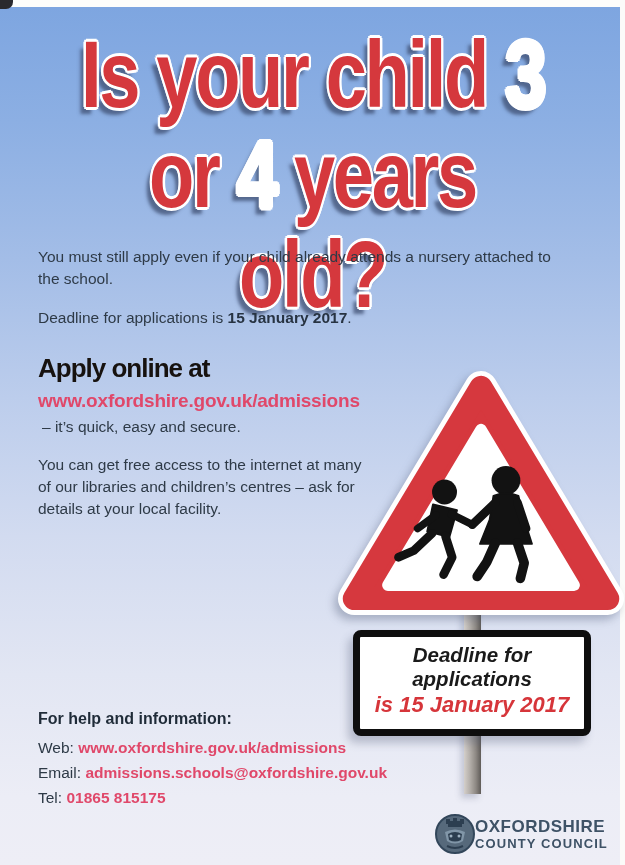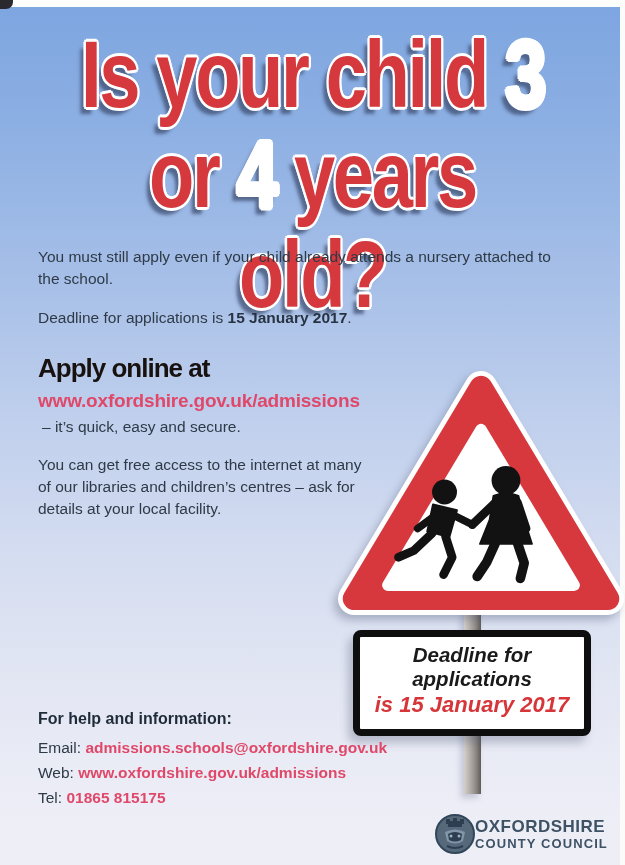--- a/index.html
+++ b/index.html
@@ -136,22 +136,22 @@
 
     <div class="plate">
       <div class="plate-black">Deadline for</div>
       <div class="plate-black">applications</div>
       <div class="plate-red">is 15 January 2017</div>
     </div>
   </div>
 
   <div class="contact">
     <div class="contact-heading">For help and information:</div>
+    <div class="contact-line"><span class="lbl">Web: </span><a class="pink" href="#">www.oxfordshire.gov.uk/admissions</a></div>
     <div class="contact-line"><span class="lbl">Email: </span><a class="pink" href="#">admissions.schools@oxfordshire.gov.uk</a></div>
-    <div class="contact-line"><span class="lbl">Web: </span><a class="pink" href="#">www.oxfordshire.gov.uk/admissions</a></div>
     <div class="contact-line"><span class="lbl">Tel: </span><a class="pink" href="#">01865 815175</a></div>
   </div>
 
   <div class="logo">
     <svg width="40" height="40" viewBox="0 0 40 40" xmlns="http://www.w3.org/2000/svg">
       <circle cx="20" cy="20" r="19" fill="#56697b"></circle>
       <circle cx="20" cy="20" r="19" fill="none" stroke="#32465a" stroke-width="2"></circle>
 
       <rect x="13" y="7" width="14" height="6" fill="#2c3e50"></rect>
       <rect x="11" y="5" width="4" height="5" fill="#2c3e50"></rect>

